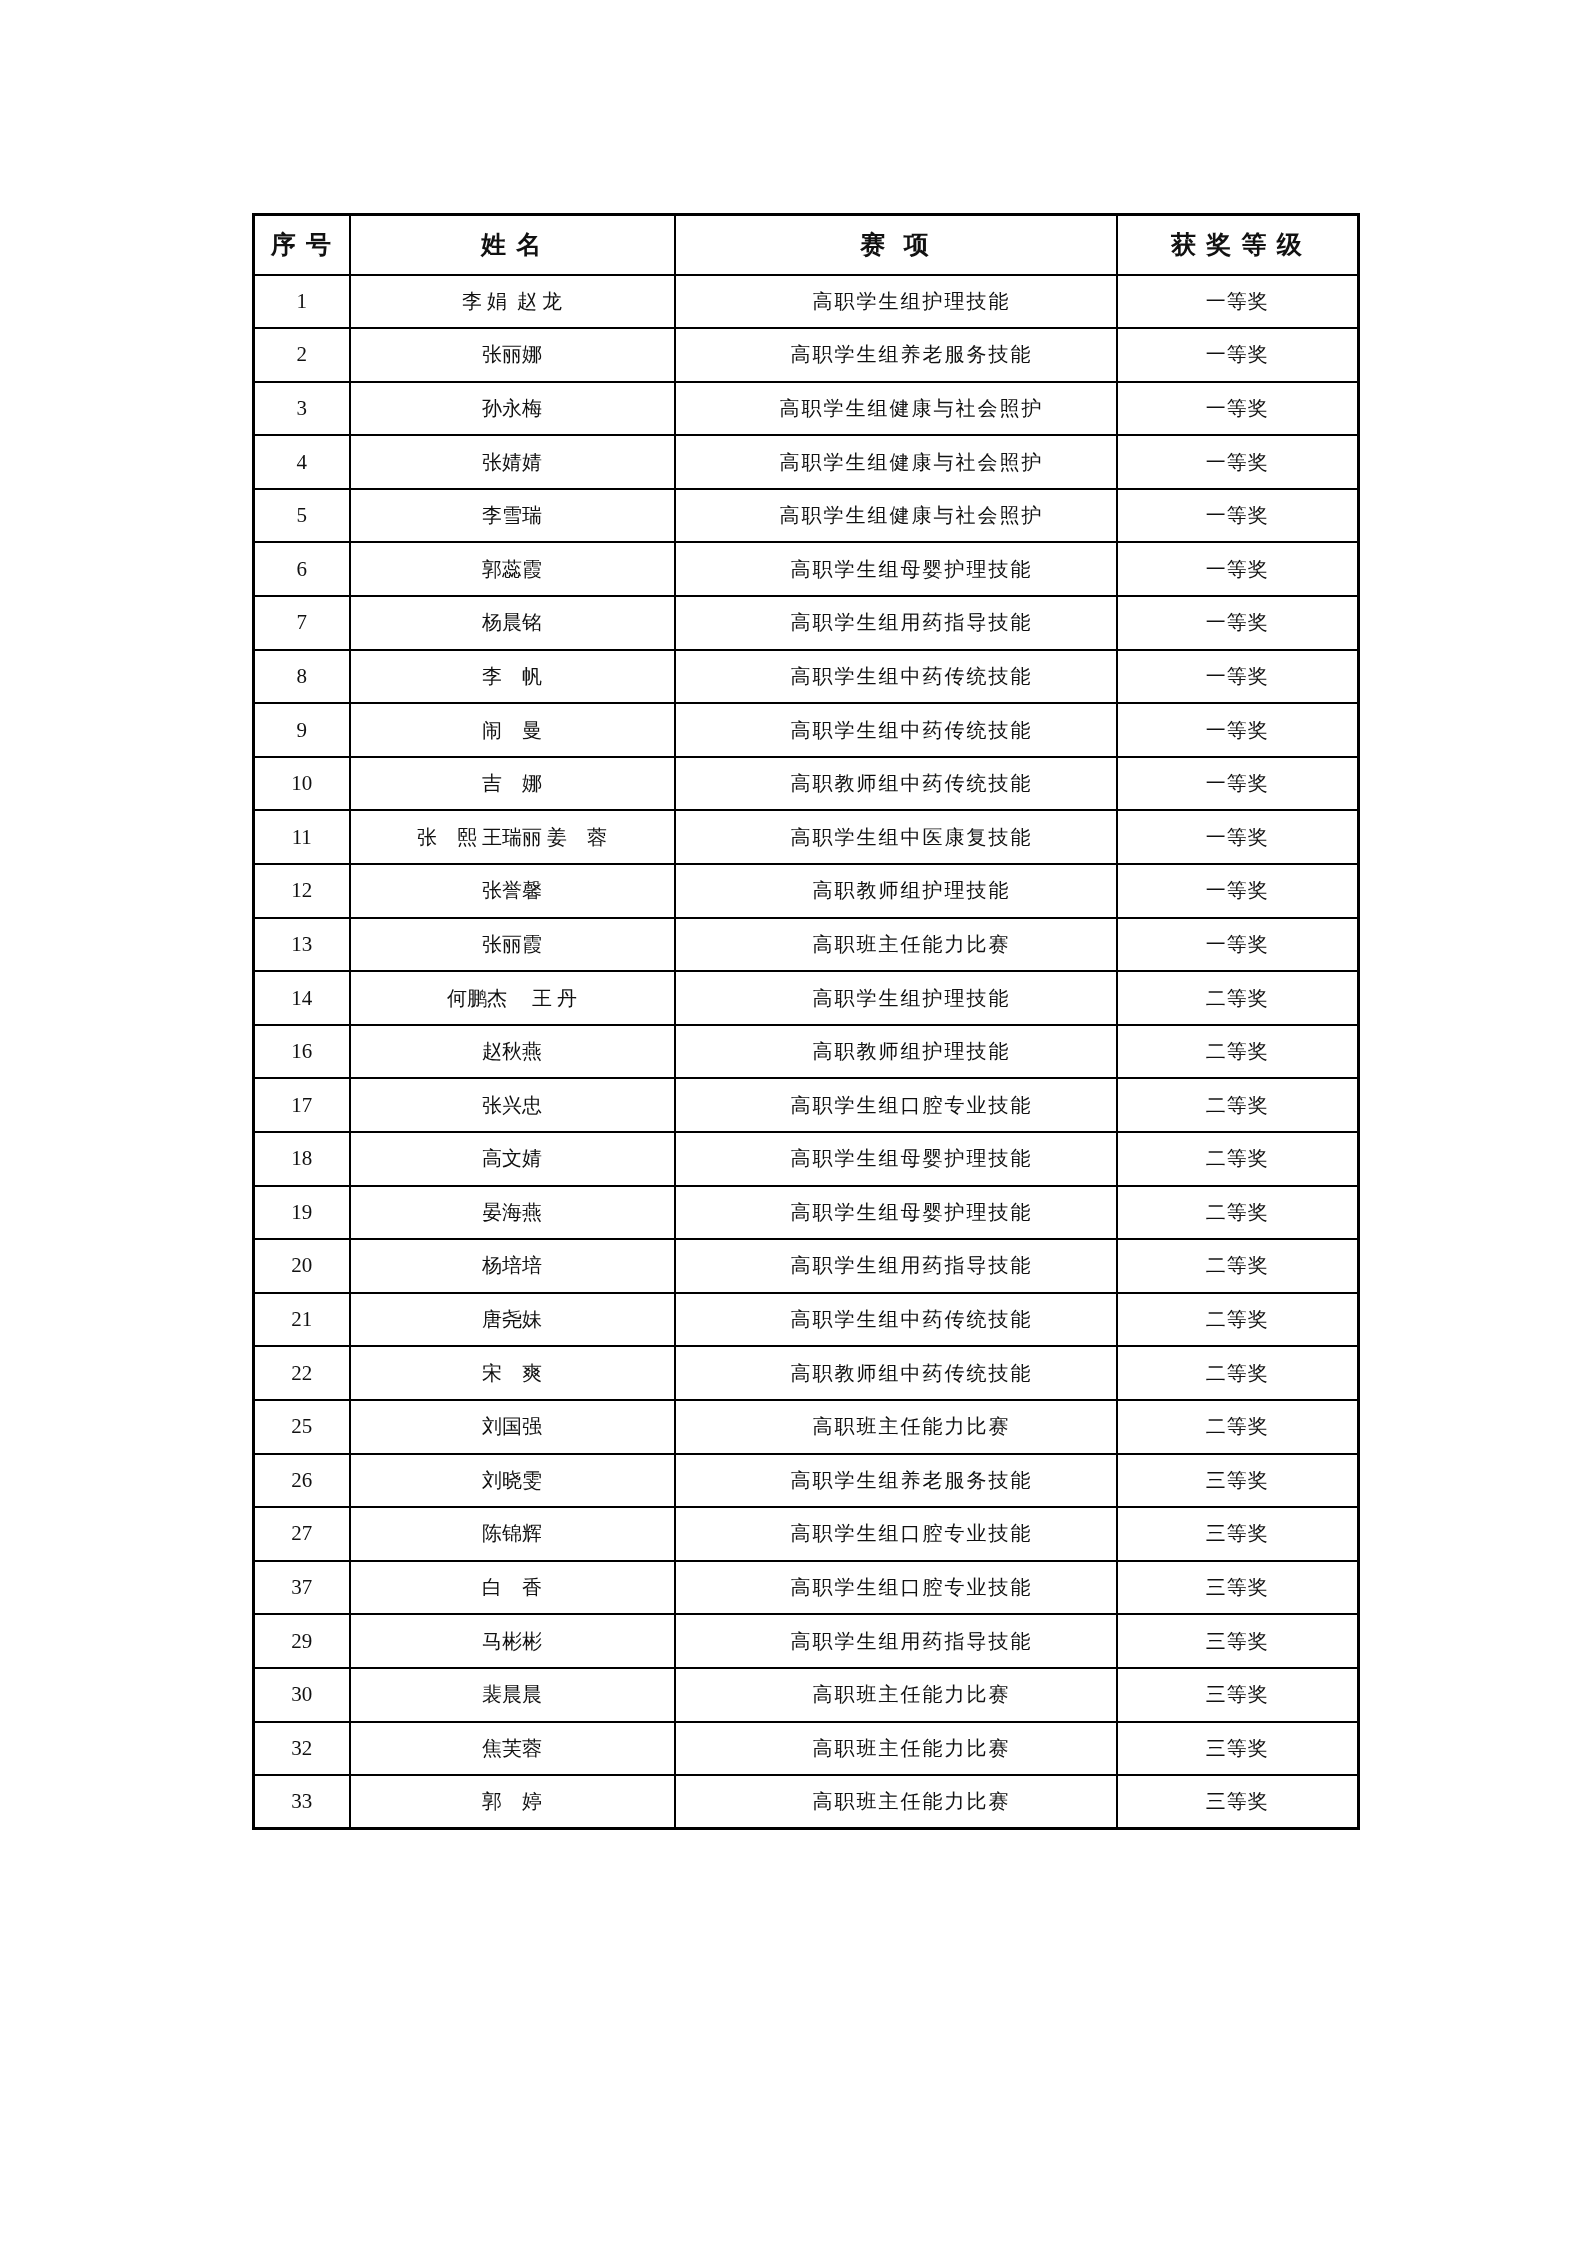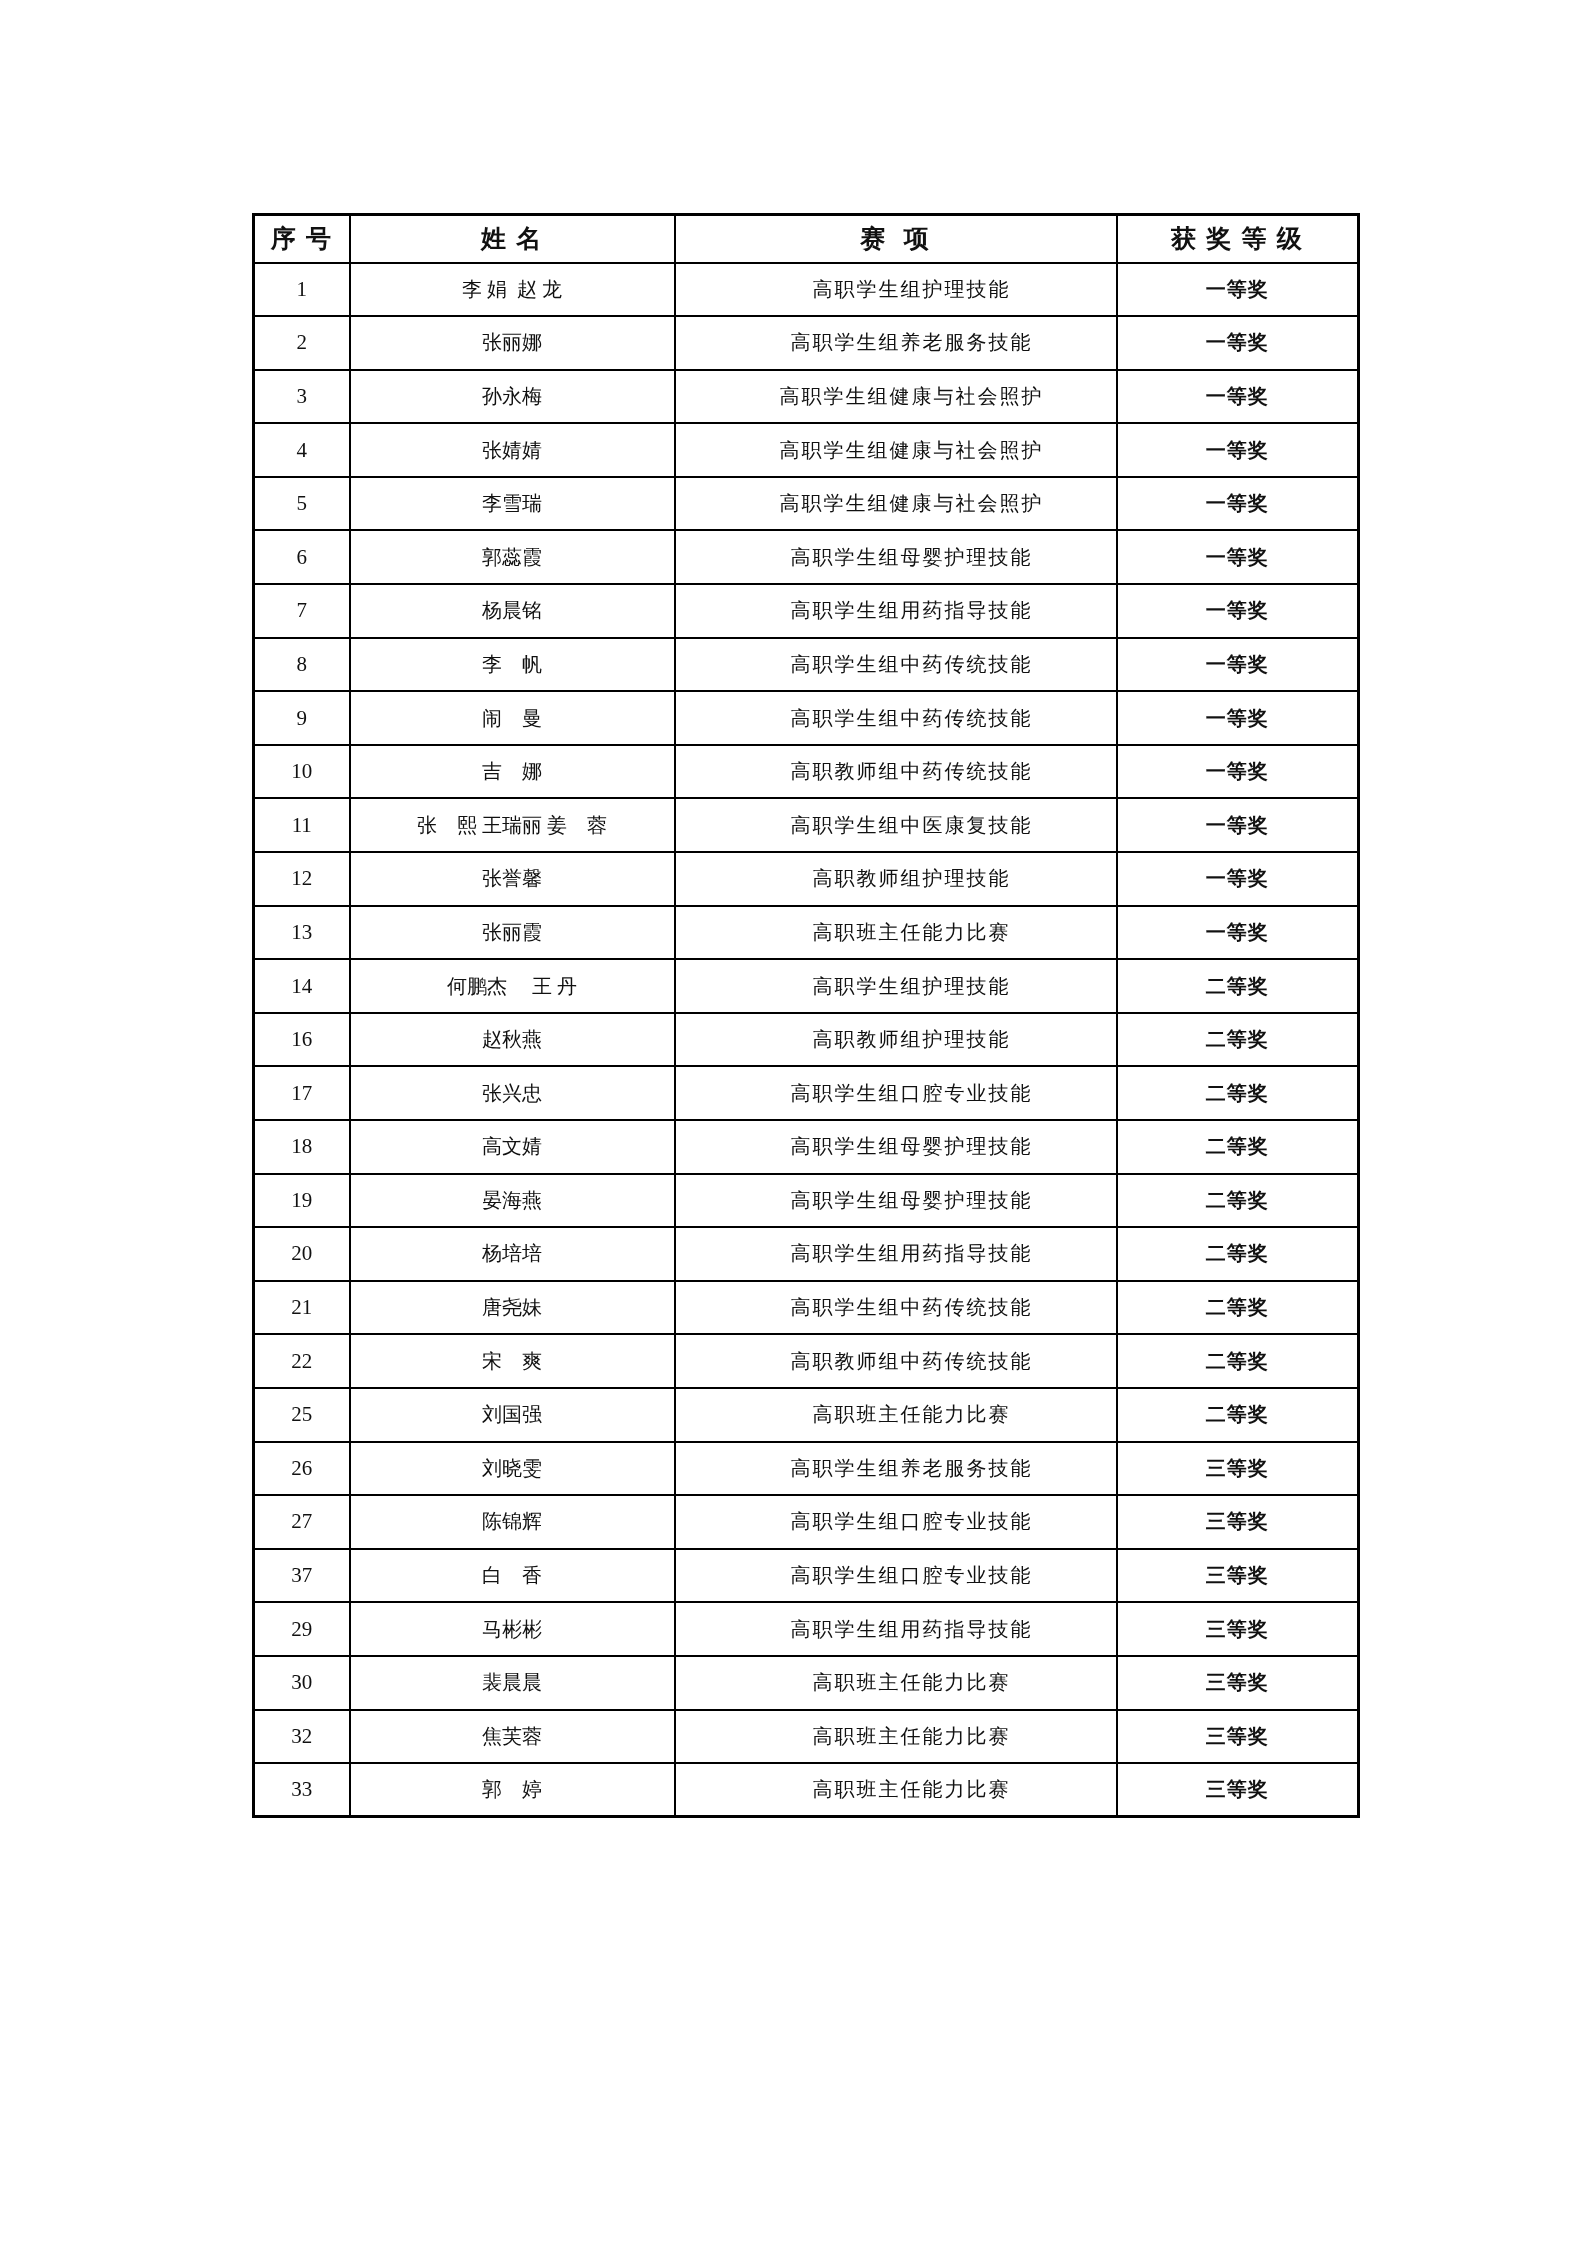--- a/index.html
+++ b/index.html
@@ -27,21 +27,21 @@
   .award-table th,
   .award-table td {
     border: 2px solid #000000;
     text-align: center;
     vertical-align: middle;
     white-space: pre;
     overflow: hidden;
     padding: 0;
   }
   .award-table thead tr {
-    height: 48px;
+    height: 60px;
   }
   .award-table thead th {
     font-size: 25px;
     font-weight: bold;
     letter-spacing: 2px;
   }
   .award-table tbody tr {
     height: 53.6px;
   }
   .award-table tbody td {
@@ -49,21 +49,20 @@
   }
   .award-table td.cell-no {
     font-size: 21px;
   }
   .award-table td.cell-event {
     letter-spacing: 2px;
     padding-left: 32px;
   }
   .award-table td.cell-award {
     letter-spacing: 1px;
-    font-weight: bold;
   }
 </style>
 </head>
 <body>
 
 <div class="sheet">
   <table class="award-table">
     <colgroup>
       <col style="width:96px">
       <col style="width:325px">

